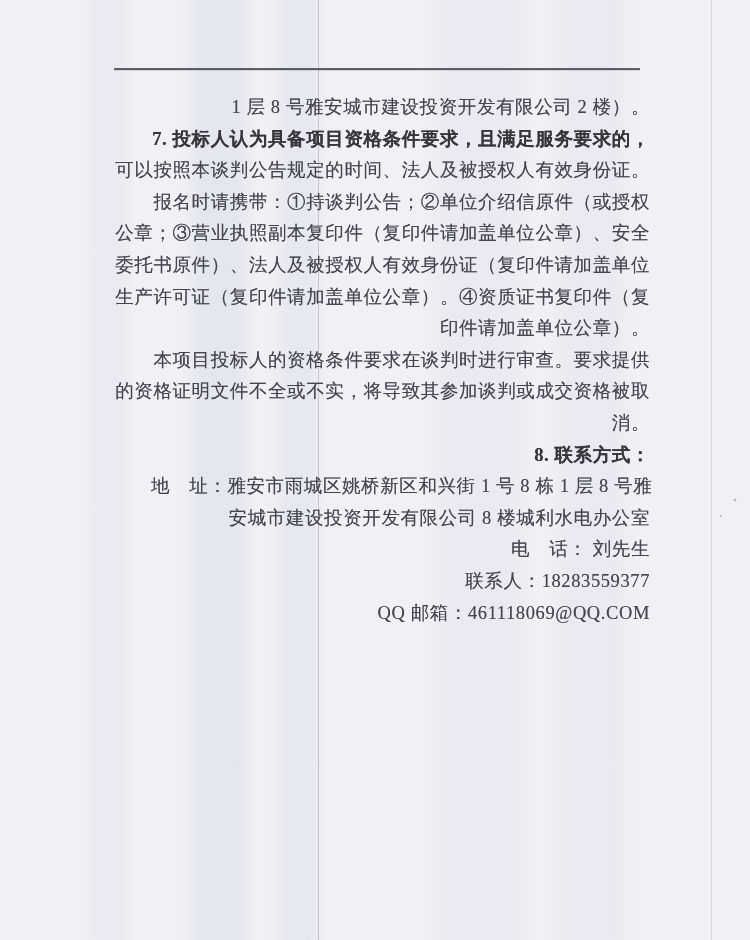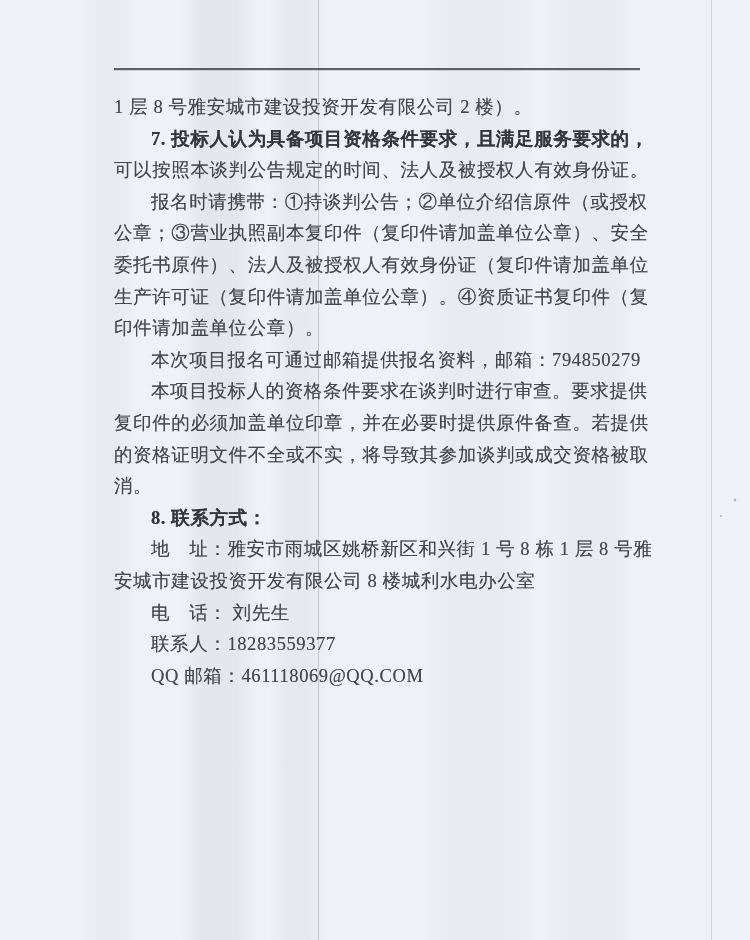--- a/index.html
+++ b/index.html
@@ -47,20 +47,21 @@
     width:536px;
   }
   .line {
     height:31.6px;
     line-height:31.6px;
     font-size:18.5px;
     letter-spacing:0.6px;
     color: var(--ink, #44464e);
     white-space:nowrap;
     text-shadow: 0 0 0.5px rgba(68,70,78,0.55);
+    text-align: right;
   }
   .line.indent { padding-left:37px; }
   .line.bold {
     font-weight:bold;
     color: var(--ink-bold, #34363c);
     text-shadow: 0 0 0.6px rgba(52,54,60,0.7);
   }
 </style>
 </head>
 <body>
@@ -72,23 +73,21 @@
   <div class="divider"></div>
   <div class="doc-body" id="doc-body">
       <div class="line">1 层 8 号雅安城市建设投资开发有限公司 2 楼）。</div>
       <div class="line indent bold">7. 投标人认为具备项目资格条件要求，且满足服务要求的，</div>
       <div class="line">可以按照本谈判公告规定的时间、法人及被授权人有效身份证。</div>
       <div class="line indent">报名时请携带：①持谈判公告；②单位介绍信原件（或授权</div>
       <div class="line">公章；③营业执照副本复印件（复印件请加盖单位公章）、安全</div>
       <div class="line">委托书原件）、法人及被授权人有效身份证（复印件请加盖单位</div>
       <div class="line">生产许可证（复印件请加盖单位公章）。④资质证书复印件（复</div>
       <div class="line">印件请加盖单位公章）。</div>
-      <div class="line indent">本次项目报名可通过邮箱提供报名资料，邮箱：794850279</div>
       <div class="line indent">本项目投标人的资格条件要求在谈判时进行审查。要求提供</div>
-      <div class="line">复印件的必须加盖单位印章，并在必要时提供原件备查。若提供</div>
       <div class="line">的资格证明文件不全或不实，将导致其参加谈判或成交资格被取</div>
       <div class="line">消。</div>
       <div class="line indent bold">8. 联系方式：</div>
       <div class="line indent">地　址：雅安市雨城区姚桥新区和兴街 1 号 8 栋 1 层 8 号雅</div>
       <div class="line">安城市建设投资开发有限公司 8 楼城利水电办公室</div>
       <div class="line indent">电　话：  刘先生</div>
       <div class="line indent">联系人：18283559377</div>
       <div class="line indent">QQ 邮箱：461118069@QQ.COM</div>
     </div>
 </div>

